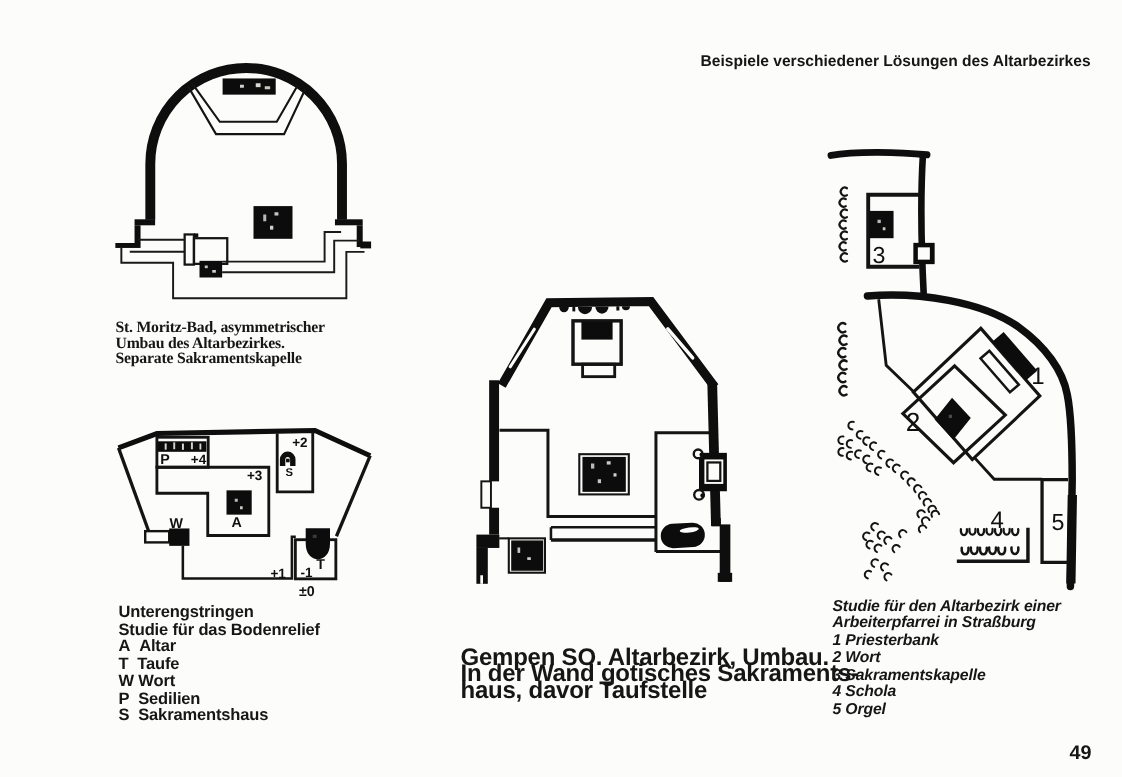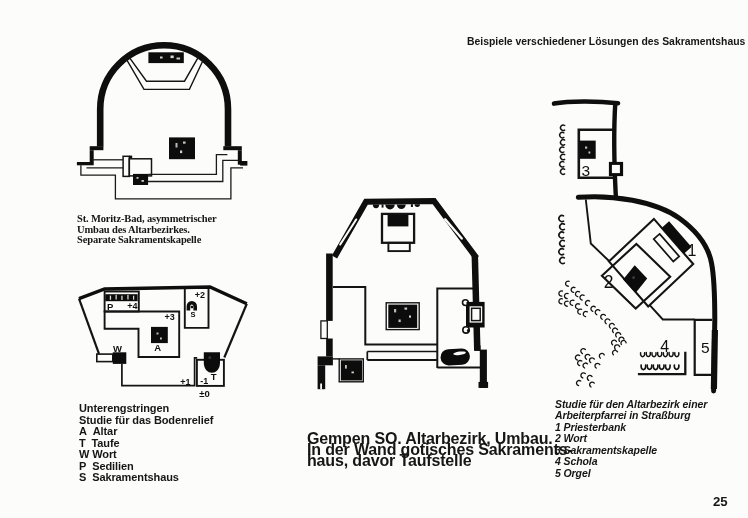--- a/index.html
+++ b/index.html
@@ -5,31 +5,31 @@
   html,body{margin:0;padding:0;-webkit-font-smoothing:antialiased;}
   body{width:748px;height:518px;background:#fcfcfa;position:relative;overflow:hidden;
        font-family:"Liberation Sans",sans-serif;}
   .t{position:absolute;font-weight:bold;color:#161616;white-space:nowrap;filter:opacity(1);}
   svg{position:absolute;left:0;top:0;filter:opacity(1);}
   svg text{font-family:"Liberation Sans",sans-serif;fill:#101010;}
 </style>
 </head>
 <body>
 
-<div class="t" style="left:467px;top:36.5px;font-size:10.4px;line-height:10.4px;">Beispiele verschiedener Lösungen des Sakramentshaus</div>
+<div class="t" style="left:467px;top:36.5px;font-size:10.4px;line-height:10.4px;">Beispiele verschiedener Lösungen des Altarbezirkes</div>
 
 <div class="t" style="left:77px;top:214px;font-size:10.5px;line-height:10.7px;letter-spacing:-0.15px;font-family:Liberation Serif, serif;">St. Moritz-Bad, asymmetrischer<br>Umbau des Altarbezirkes.<br>Separate Sakramentskapelle</div>
 
 <div class="t" style="left:79px;top:403px;font-size:11px;line-height:11.5px;letter-spacing:-0.1px;">Unterengstringen<br>Studie für das Bodenrelief<br>A&nbsp;&nbsp;Altar<br>T&nbsp;&nbsp;Taufe<br>W&nbsp;Wort<br>P&nbsp;&nbsp;Sedilien<br>S&nbsp;&nbsp;Sakramentshaus</div>
 
 <div class="t" style="left:307px;top:401px;font-size:16px;line-height:11.1px;letter-spacing:-0.15px;margin-top:32px;">Gempen SO. Altarbezirk, Umbau.<br>In der Wand gotisches Sakraments-<br>haus, davor Taufstelle</div>
 
 <div class="t" style="left:555px;top:398.5px;font-size:10.5px;line-height:11.6px;letter-spacing:-0.1px;font-style:italic;">Studie für den Altarbezirk einer<br>Arbeiterpfarrei in Straßburg<br>1 Priesterbank<br>2 Wort<br>3 Sakramentskapelle<br>4 Schola<br>5 Orgel</div>
 
-<div class="t" style="left:713px;top:494px;font-size:13.2px;">25</div>
+<div class="t" style="left:713px;top:494px;font-size:13.2px;">49</div>
 
 <svg width="748" height="518" viewBox="0 0 748 518">
 <defs>
 <path id="su" d="M-3.1,-3.3 C-3.7,1.9 3.7,1.9 3.1,-3.3" fill="none" stroke="#141414" stroke-width="1.6" stroke-linecap="round"></path>
 <path id="su2" d="M-2.0,-3.3 C-2.7,1.9 2.7,1.9 2.0,-3.3" fill="none" stroke="#141414" stroke-width="1.5" stroke-linecap="round"></path>
 <path id="sc" d="M2.2,-2.7 A3.2,3.2 0 1 0 2.2,2.7" fill="none" stroke="#141414" stroke-width="1.7" stroke-linecap="round"></path>
 </defs>
 <g id="plan1" stroke-linecap="butt">
 
   <path d="M100.2,146.5 V109.2 A63.9,63.9 0 0 1 228,109.2 V146.5" fill="none" stroke="#0e0e0e" stroke-width="6.6"></path>

